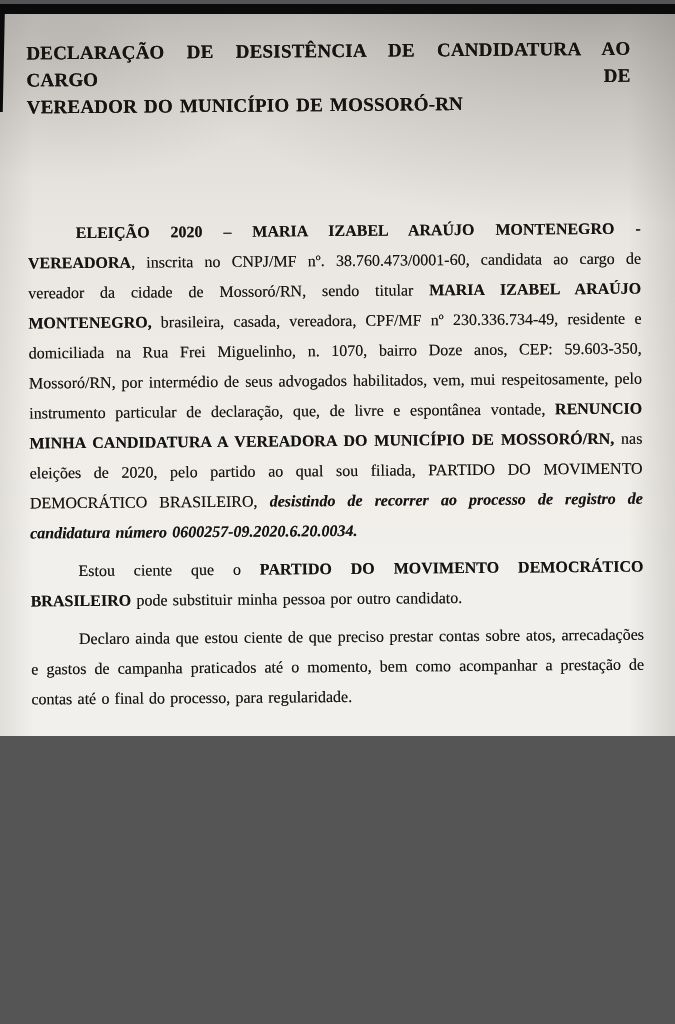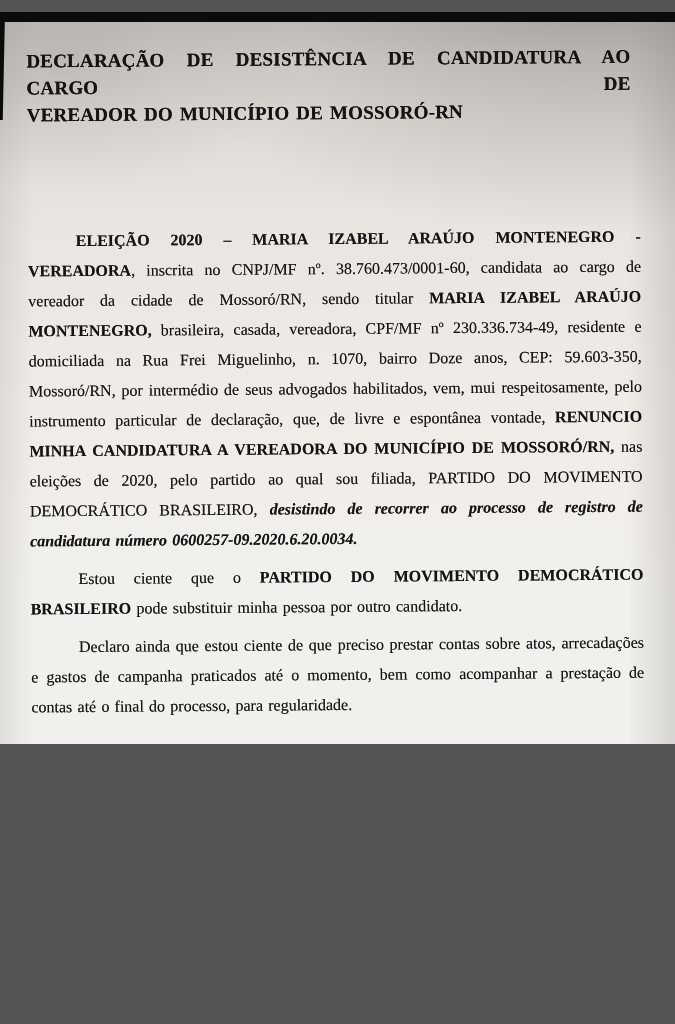--- a/index.html
+++ b/index.html
@@ -1,20 +1,20 @@
 <!DOCTYPE html>
 <html lang="pt" style="--ink: #1c2766; --stamp: #3150ae; --paper-text: #161412;"><head>
 <meta charset="utf-8">
 <title>Declaração de Desistência de Candidatura</title>
 <style>
   html,body{margin:0;padding:0;background:#555;}
   #page{
     position:relative;
     width:675px;height:732px;
-    margin:12px auto;
+    margin:4px auto;
     overflow:hidden;
     font-family:"Liberation Serif", serif;
     color:var(--paper-text,#161412);
     background:
       radial-gradient(120% 55% at 88% 0%, rgba(92,89,84,.30), rgba(0,0,0,0) 55%),
       radial-gradient(60% 30% at 10% 6%, rgba(100,97,92,.22), rgba(0,0,0,0) 60%),
       linear-gradient(90deg, rgba(135,131,125,.16) 0%, rgba(0,0,0,0) 5%, rgba(0,0,0,0) 93%, rgba(118,114,108,.22) 100%),
       linear-gradient(180deg,#c6c3be 0%,#d6d3ce 6%,#dfdcd7 14%,#e9e6e1 30%,#efece8 52%,#f2f0ec 78%,#f1f0ec 100%);
     text-decoration: underline;
   }

